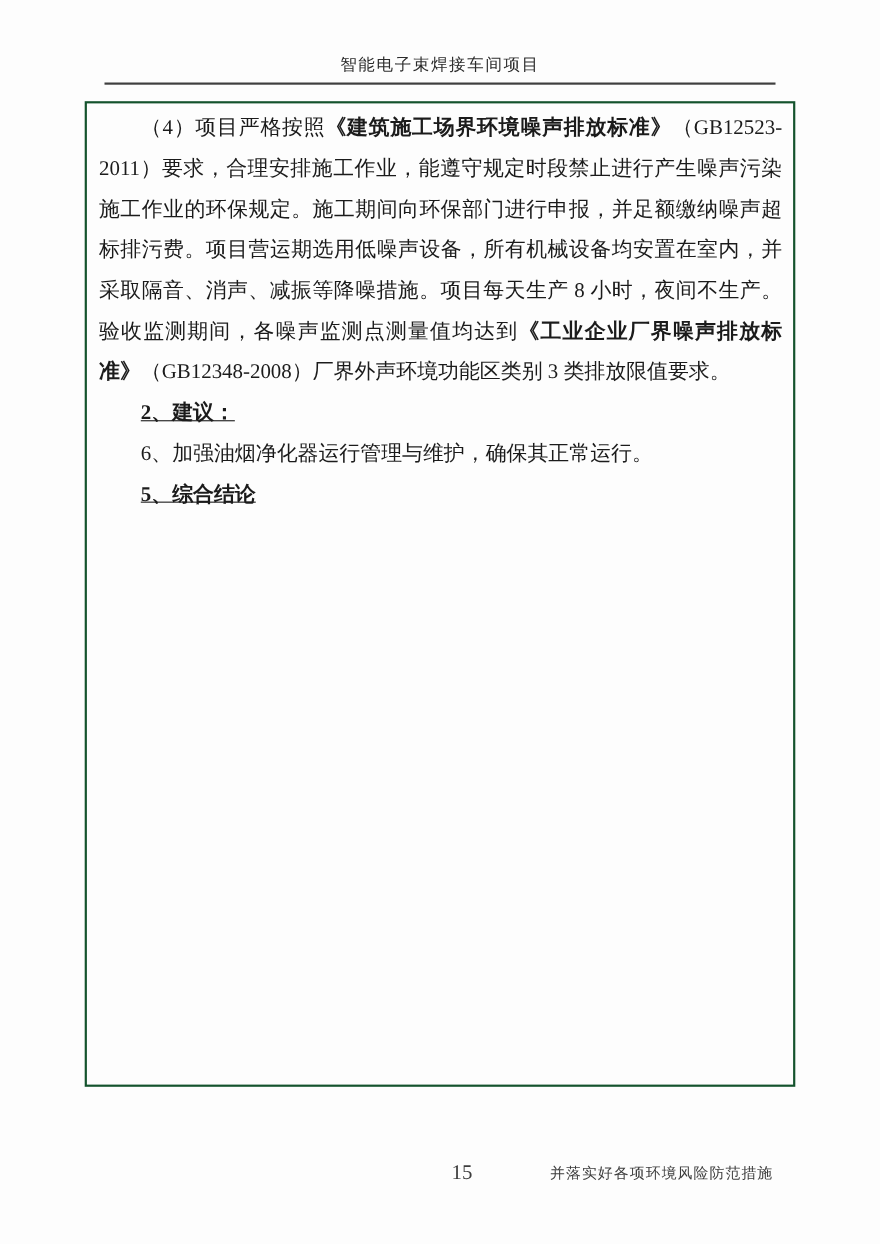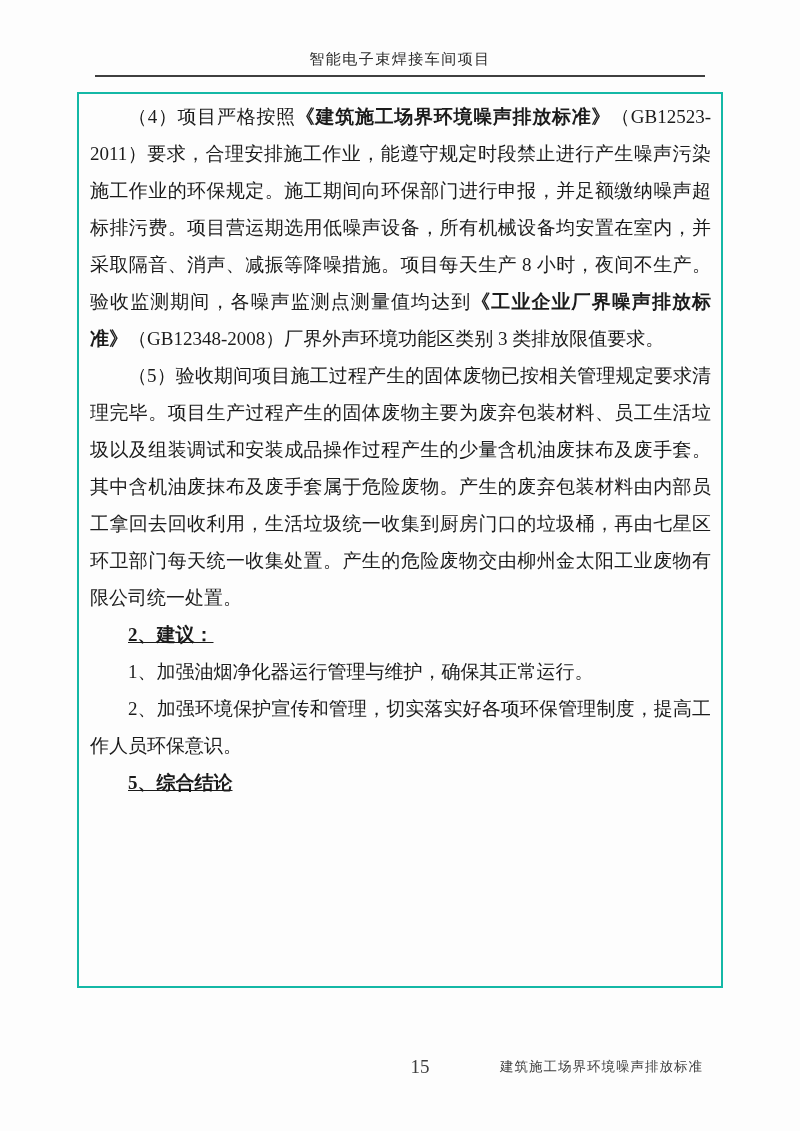--- a/index.html
+++ b/index.html
@@ -37,21 +37,21 @@
   }
 
   
   .content-box {
     position: absolute;
     left: 77px;
     top: 92px;
     width: 646px;
     height: 896px;
     box-sizing: border-box;
-    border: 2px solid #14b8a6;
+    border: 2px solid #14532d;
     padding: 4px 10px 0 11px;
     background: transparent;
   }
   .content-box p {
     margin: 0;
     font-size: 19px;
     line-height: 37px;
     text-align: justify;
     text-indent: 2em;
     color: #1b1b1b;
@@ -89,38 +89,32 @@
 
 <div class="page-header">智能电子束焊接车间项目</div>
 <div class="header-rule"></div>
 
 <div class="content-box">
 
   <p>
     <span>（4）项目严格按照</span><span class="seg-bold">《建筑施工场界环境噪声排放标准》</span><span>（GB12523-2011）要求，合理安排施工作业，能遵守规定时段禁止进行产生噪声污染施工作业的环保规定。施工期间向环保部门进行申报，并足额缴纳噪声超标排污费。项目营运期选用低噪声设备，所有机械设备均安置在室内，并采取隔音、消声、减振等降噪措施。项目每天生产 8 小时，夜间不生产。验收监测期间，各噪声监测点测量值均达到</span><span class="seg-bold">《工业企业厂界噪声排放标准》</span><span>（GB12348-2008）厂界外声环境功能区类别 3 类排放限值要求。</span>
   </p>
 
-  <p>
-    <span>（5）验收期间项目施工过程产生的固体废物已按相关管理规定要求清理完毕。项目生产过程产生的固体废物主要为废弃包装材料、员工生活垃圾以及组装调试和安装成品操作过程产生的少量含机油废抹布及废手套。其中含机油废抹布及废手套属于危险废物。产生的废弃包装材料由内部员工拿回去回收利用，生活垃圾统一收集到厨房门口的垃圾桶，再由七星区环卫部门每天统一收集处置。产生的危险废物交由柳州金太阳工业废物有限公司统一处置。</span>
-  </p>
 
 
   <p class="section-heading">
     <span>2、建议：</span>
   </p>
 
   <p>
-    <span>1、加强油烟净化器运行管理与维护，确保其正常运行。</span>
+    <span>6、加强油烟净化器运行管理与维护，确保其正常运行。</span>
   </p>
 
-  <p>
-    <span>2、加强环境保护宣传和管理，切实落实好各项环保管理制度，提高工作人员环保意识。</span>
-  </p>
 
   <p class="section-heading">
     <span>5、综合结论</span>
   </p>
 
 
 </div>
 
 <div class="page-number">15</div>
-<div class="footer-company">建筑施工场界环境噪声排放标准</div>
+<div class="footer-company">并落实好各项环境风险防范措施</div>
 
 </body></html>

